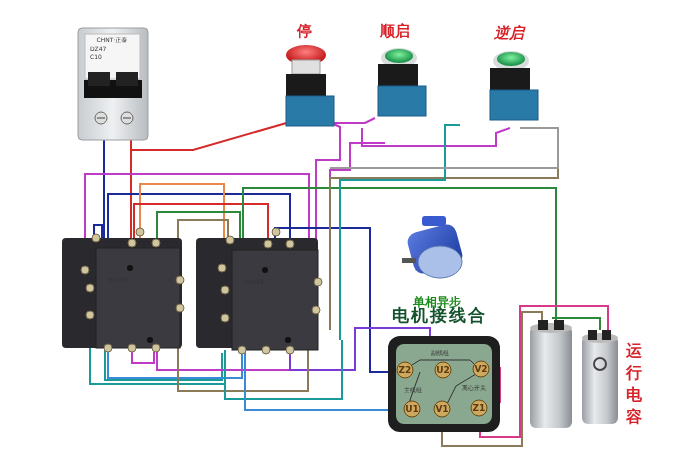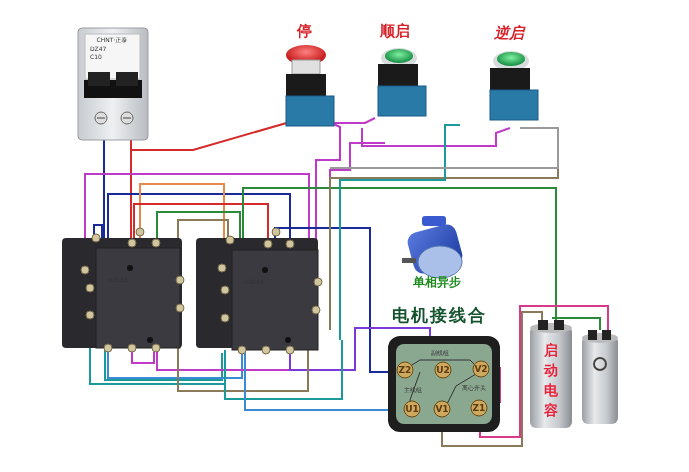--- a/index.html
+++ b/index.html
@@ -225,17 +225,17 @@
     <rect x="602" y="330" width="9" height="10" fill="#222"></rect>
     <circle cx="600" cy="364" r="6" fill="none" stroke="#444" stroke-width="2"></circle>
   </g>
 </svg>
 
 
 <div class="lbl btn-label" style="left:297px;top:22px;">停</div>
 <div class="lbl btn-label" style="left:380px;top:22px;text-align:right;">顺启</div>
 <div class="lbl btn-label" style="left:494px;top:24px;font-style:italic;">逆启</div>
 
-<div class="lbl motor-sub" style="left:413px;top:274px;">单相异步</div>
+<div class="lbl motor-sub" style="left:413px;top:294px;">单相异步</div>
 <div class="lbl motor-title" style="left:392px;top:304px;">电机接线合</div>
 
-<div class="lbl start-cap" style="left:542px;top:340px;">启动电容</div>
+<div class="lbl run-cap" style="left:624px;top:340px;">运行电容</div>
 </div>
 
 </body></html>

